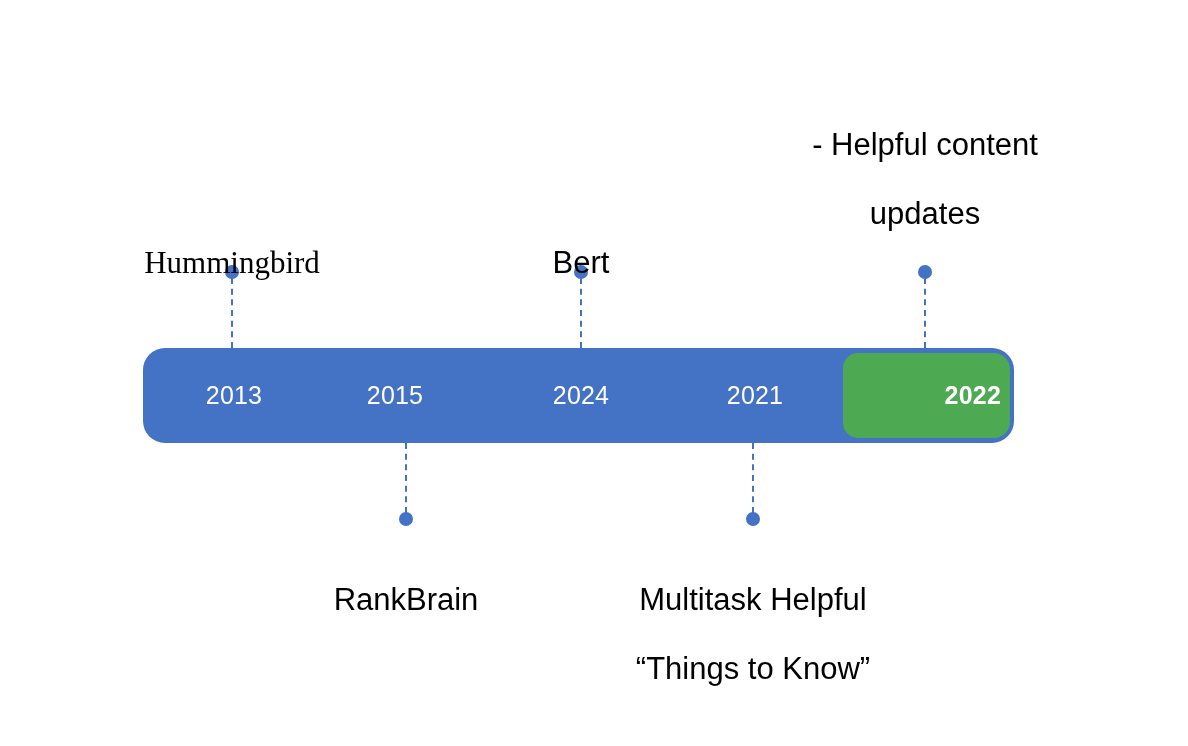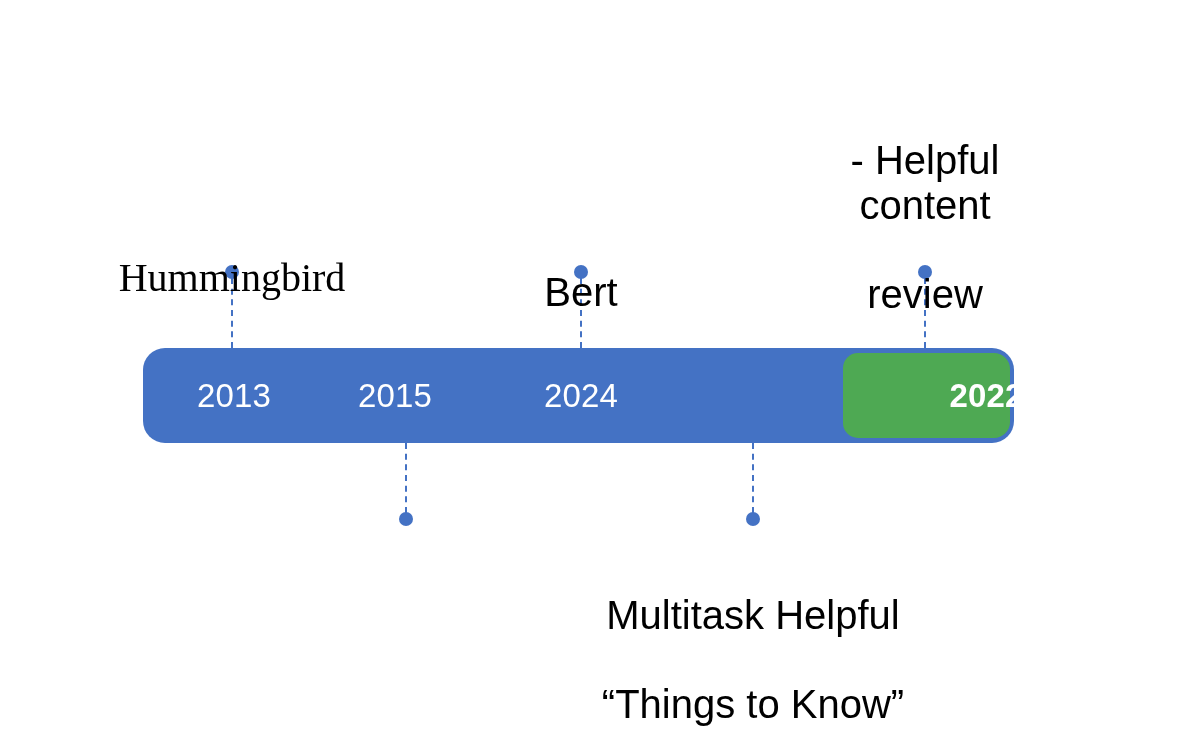--- a/index.html
+++ b/index.html
@@ -32,21 +32,21 @@
     box-sizing: border-box;
   }
 
   .year-cell {
     position: absolute;
     top: 348px;
     height: 95px;
     line-height: 95px;
     text-align: center;
     color: #ffffff;
-    font-size: 33px;
+    font-size: 25px;
     font-family: "Liberation Sans", sans-serif;
     letter-spacing: 0.2px;
     white-space: nowrap;
   }
 
   .highlight-box {
     position: absolute;
     left: 843px;
     top: 353px;
     width: 167px;
@@ -71,21 +71,21 @@
     position: absolute;
     width: 0;
     border-left: 2px dashed #4472C4;
     transform: translateX(-50%);
   }
 
   
   .callout {
     position: absolute;
     color: #000000;
-    font-size: 40px;
+    font-size: 31px;
     line-height: 1.12;
     text-align: center;
     white-space: pre-line;
     transform: translateX(-50%);
     font-family: "Liberation Sans", sans-serif;
   }
   .callout.above { }
   .callout.below { }
   .callout .line { display: block; }
 </style>
@@ -93,44 +93,48 @@
 <body>
 
 <div id="canvas">
 
   <div class="timeline-bar"></div>
   <div class="highlight-box"></div>
 
   <div class="year-cell" style="left:147px; width:174px;">2013</div>
   <div class="year-cell" style="left:308px; width:174px;">2015</div>
   <div class="year-cell" style="left:494px; width:174px;">2024</div>
-  <div class="year-cell highlighted" style="left:893px; width:187px;">2022</div>
+  <div class="year-cell" style="left:668px; width:174px;">2021</div>
+  <div class="year-cell highlighted" style="left:814px; width:187px;text-align:right;">2022</div>
 
   <div class="stem" style="left:232px; top:278px; height:70px;"></div>
   <div class="marker-dot" style="left:232px; top:272px;"></div>
   <div class="callout above" style="left:232px; top:211px;font-family:Liberation Serif, serif;">
     <span class="line">Hummingbird</span>
   </div>
 
   <div class="stem" style="left:406px; top:443px; height:70px;"></div>
   <div class="marker-dot" style="left:406px; top:519px;"></div>
+  <div class="callout below" style="left:406px; top:548px;">
+    <span class="line">RankBrain</span>
+  </div>
 
   <div class="stem" style="left:581px; top:278px; height:70px;"></div>
   <div class="marker-dot" style="left:581px; top:272px;"></div>
-  <div class="callout above" style="left:581px; top:225px;">
+  <div class="callout above" style="left:581px; top:211px;">
     <span class="line">Bert</span>
   </div>
 
   <div class="stem" style="left:753px; top:443px; height:70px;"></div>
   <div class="marker-dot" style="left:753px; top:519px;"></div>
   <div class="callout below" style="left:753px; top:548px;">
     <span class="line">Multitask Helpful</span>
     <span class="line">“Things to Know”</span>
   </div>
 
   <div class="stem" style="left:925px; top:278px; height:70px;"></div>
   <div class="marker-dot" style="left:925px; top:272px;"></div>
   <div class="callout above" style="left:925px; top:93px;">
     <span class="line">- Helpful content</span>
-    <span class="line">review</span>
+    <span class="line">updates</span>
   </div>
 
 </div>
 
 </body></html>

